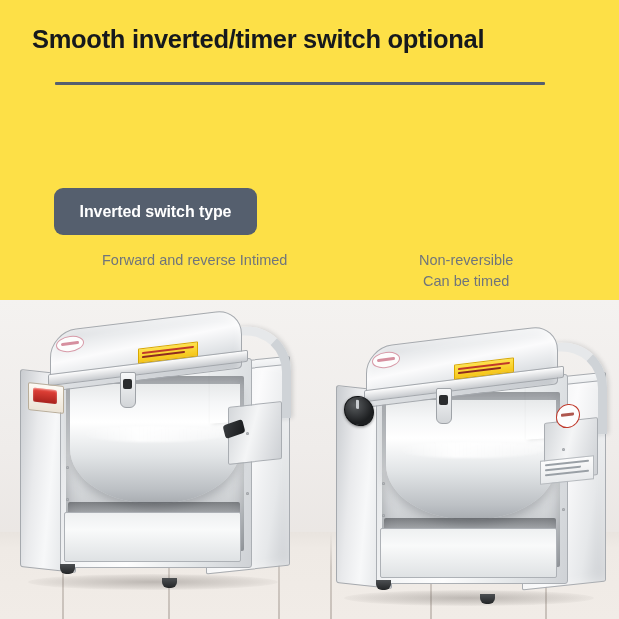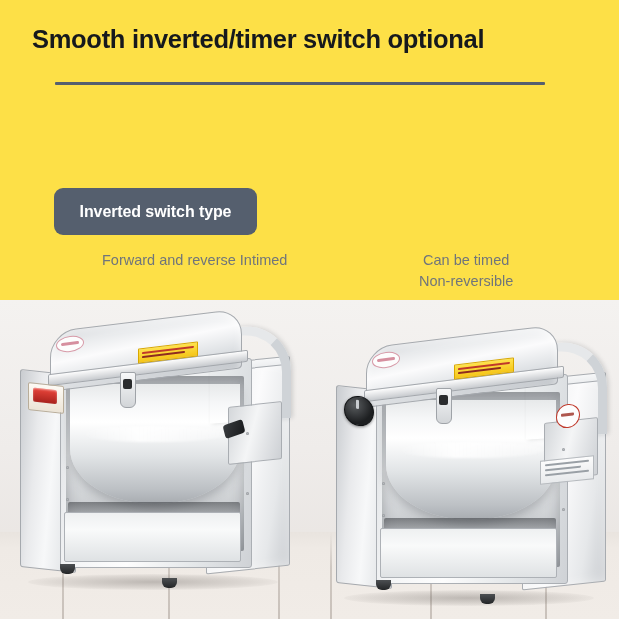--- a/index.html
+++ b/index.html
@@ -245,22 +245,22 @@
 
   <div class="badge" id="badge-left">
     <span>Inverted switch type</span>
   </div>
   <div class="caption" id="caption-left">
     <span class="cl">Forward and reverse</span>
     <span class="cl">Intimed</span>
   </div>
 
   <div class="caption" id="caption-right">
+    <span class="cl">Non-reversible</span>
     <span class="cl">Can be timed</span>
-    <span class="cl">Non-reversible</span>
   </div>
 
   <div class="scene">
     <div class="wall"></div>
     <div class="floorline" style="top:232px;"></div>
     <div class="floor"></div>
     <div class="plank" style="left:62px;"></div>
     <div class="plank" style="left:168px;"></div>
     <div class="plank" style="left:278px;"></div>
     <div class="plank" style="left:330px;"></div>

